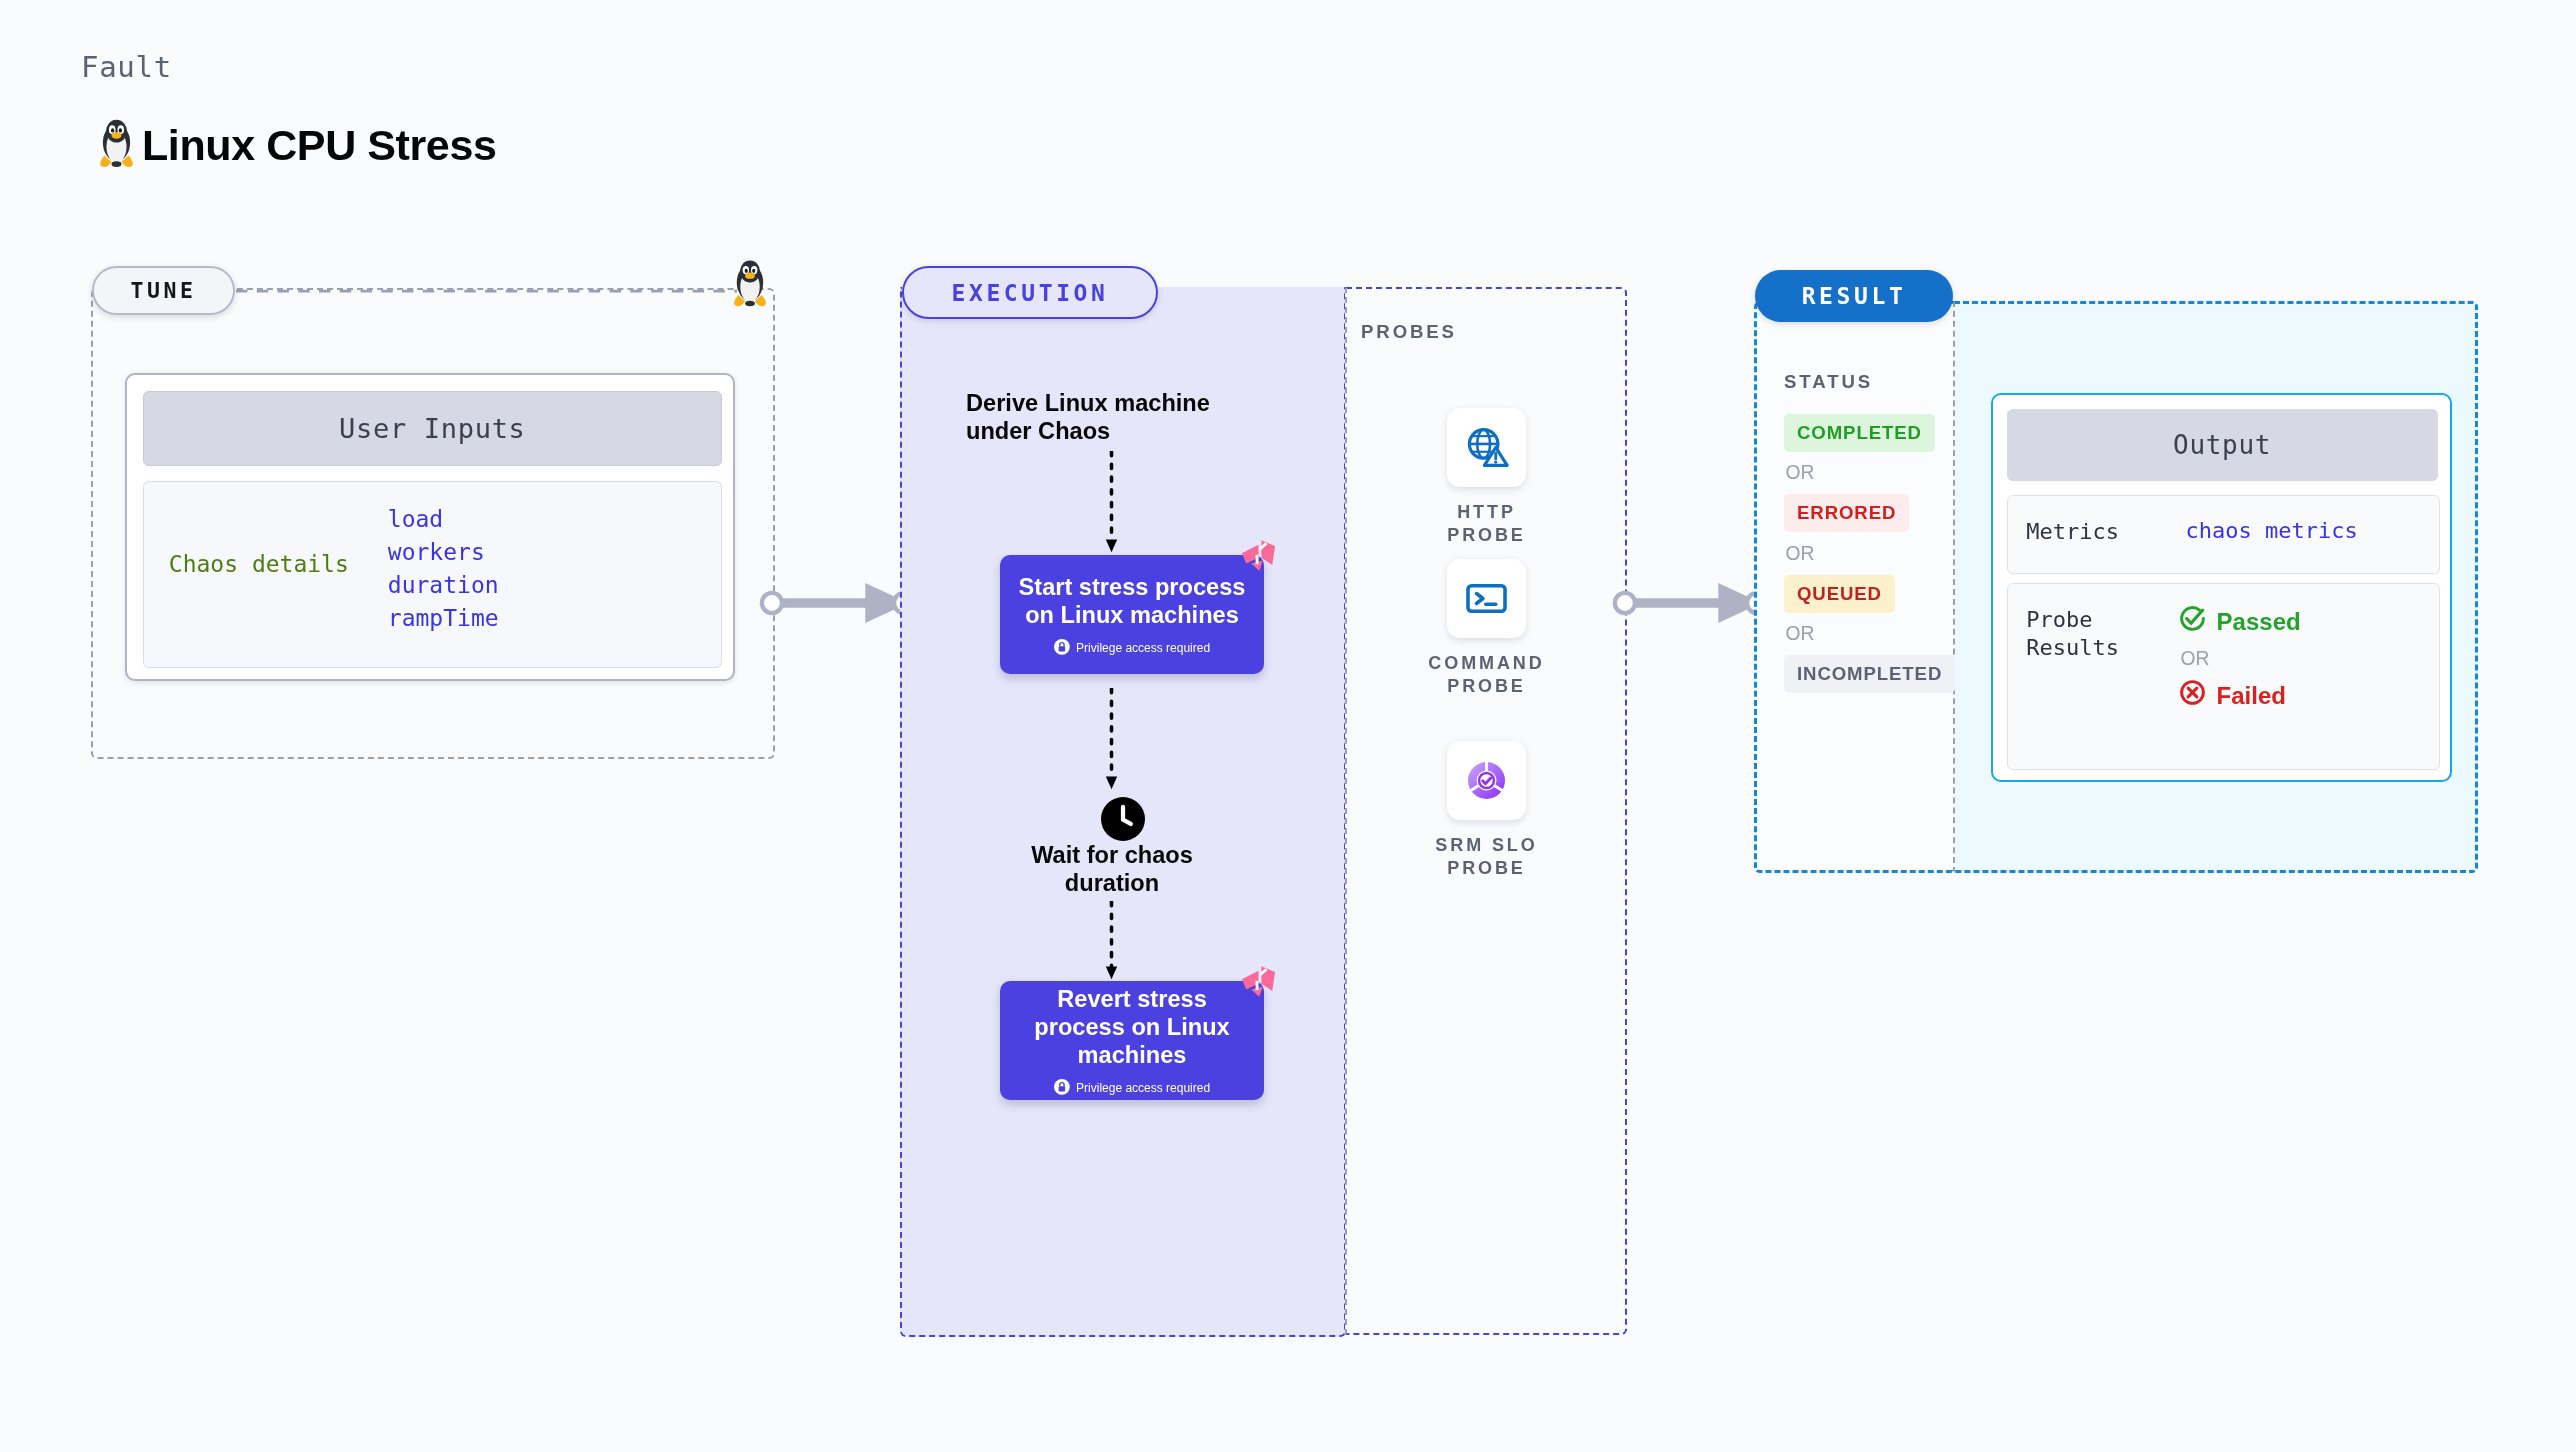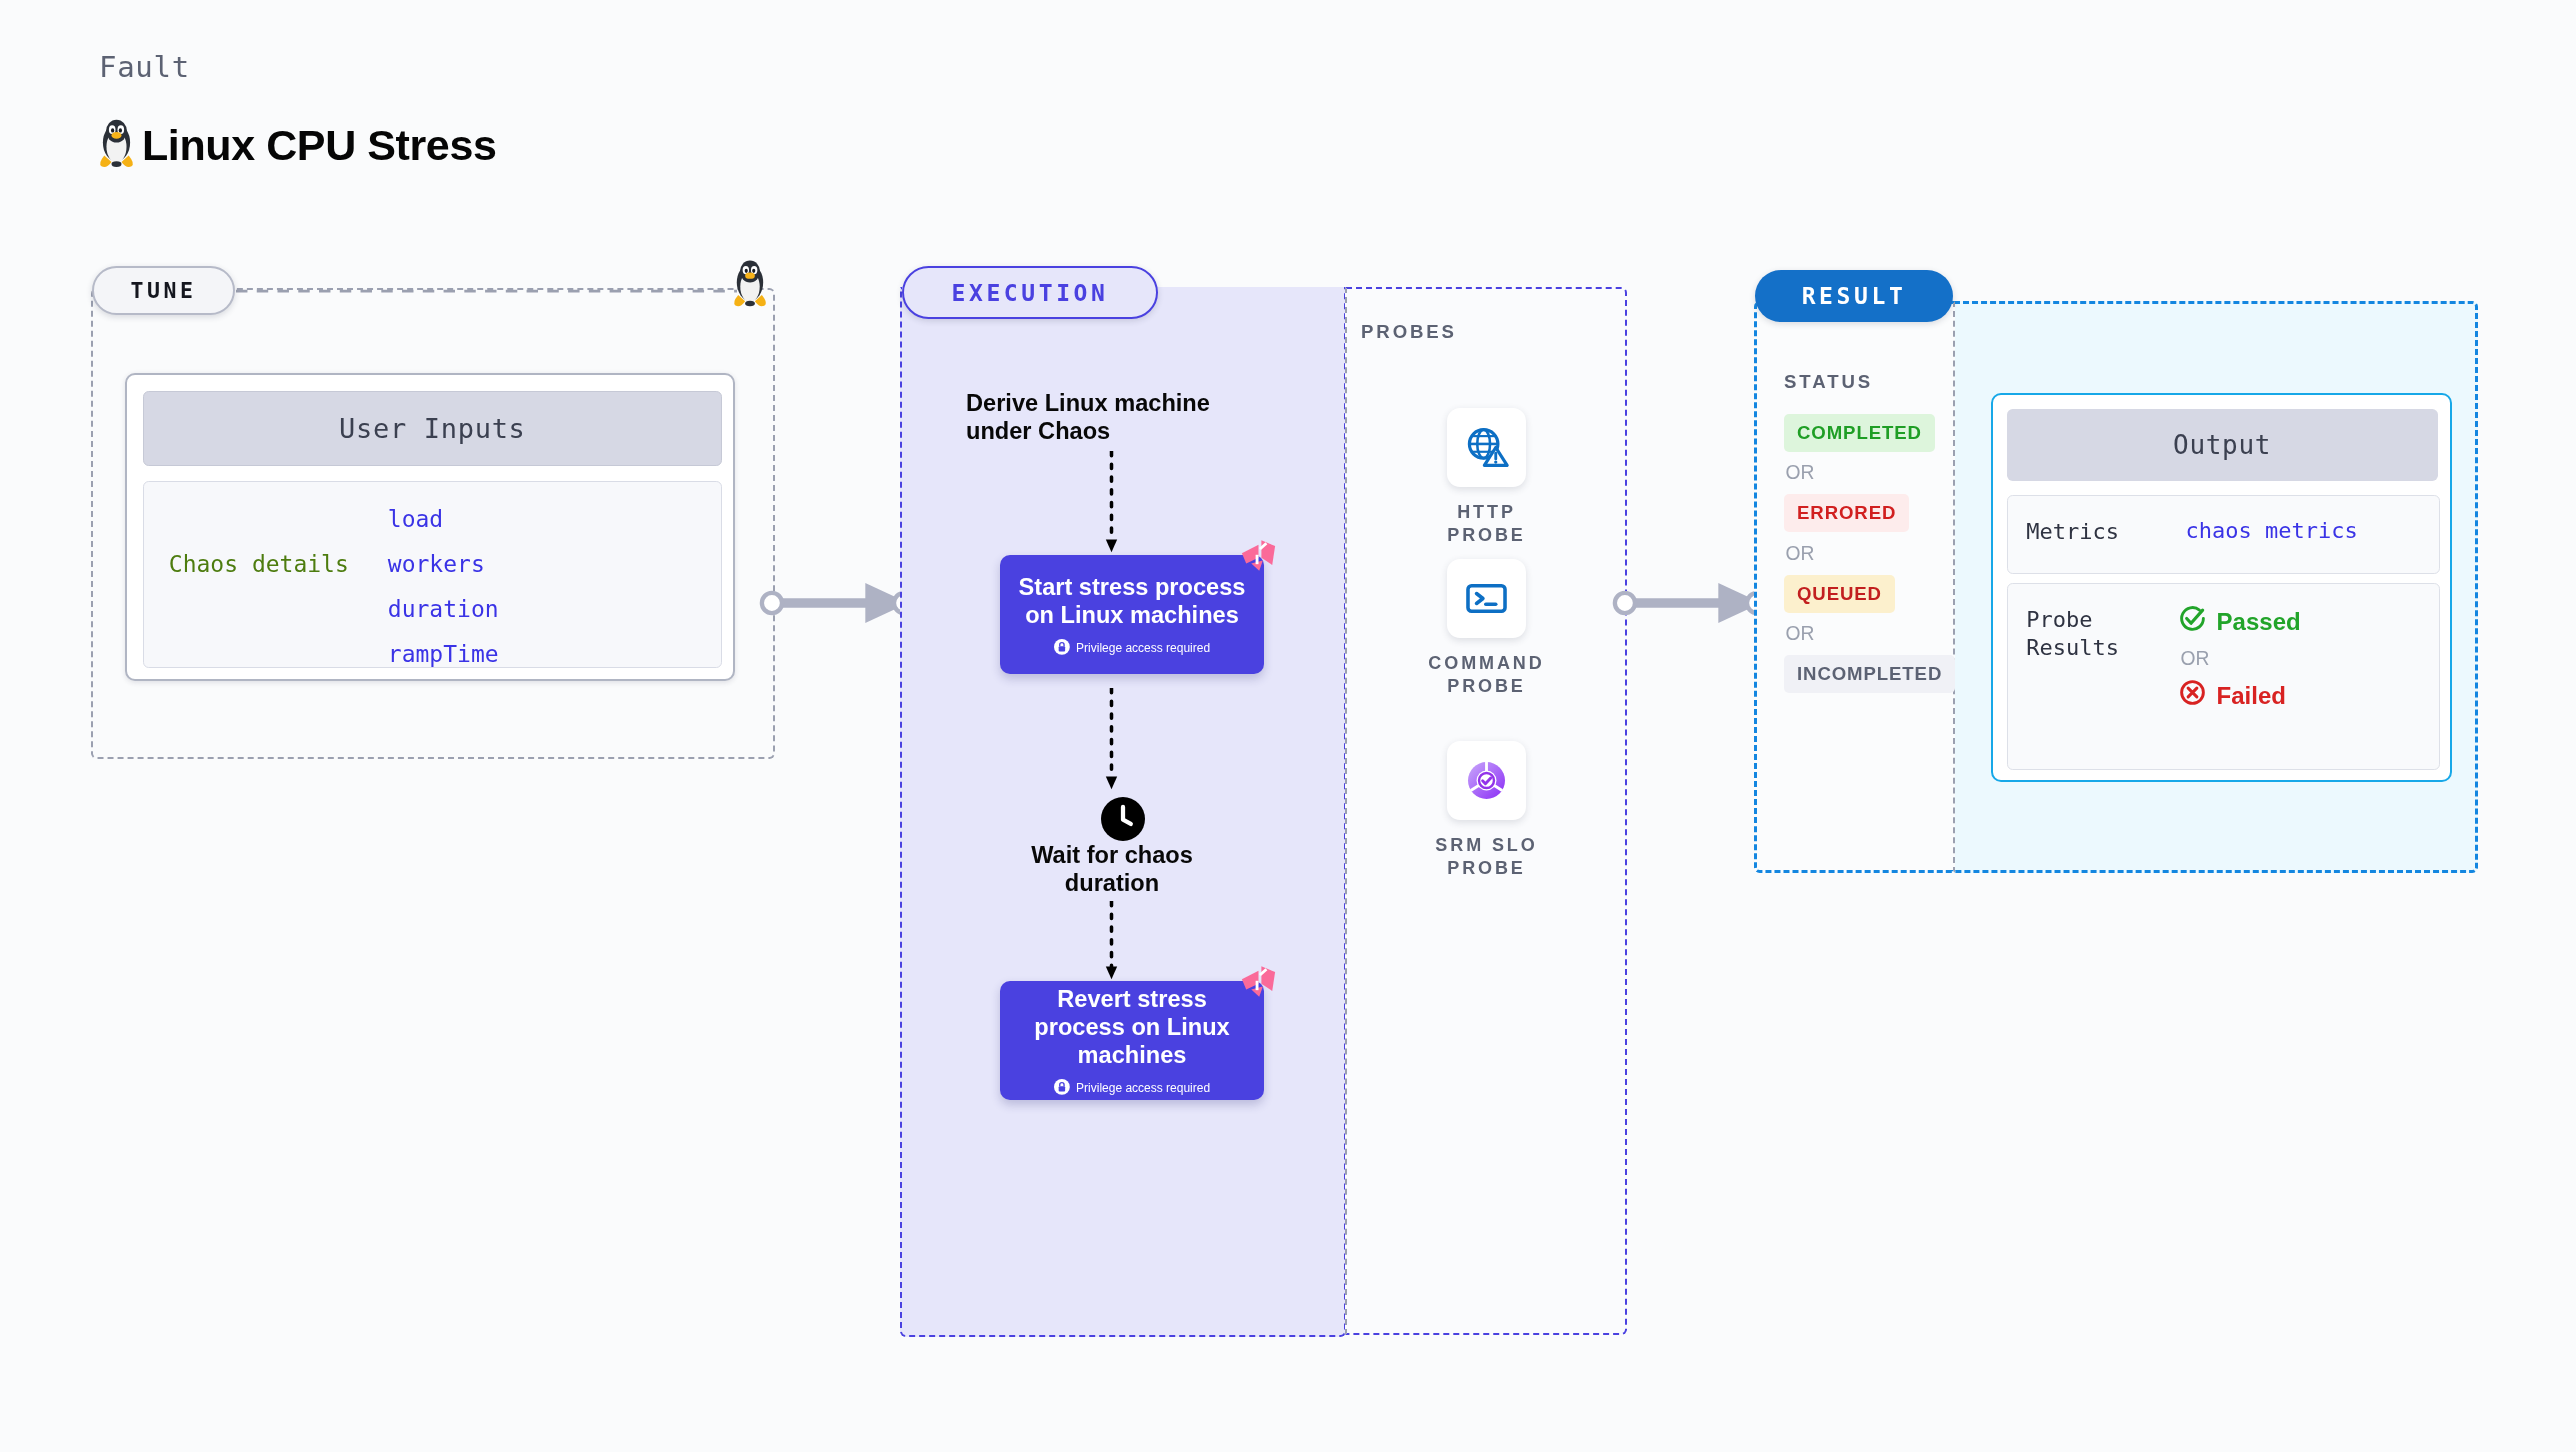--- a/index.html
+++ b/index.html
@@ -5,21 +5,21 @@
   html,body{margin:0;padding:0;background:#fafbfc;}
   body{
     width:2576px;height:1452px;position:relative;overflow:hidden;
     font-family:"Liberation Sans",sans-serif;
     background:#fafbfc;
   }
   .mono{font-family:"DejaVu Sans Mono","Liberation Mono",monospace;}
 
   
   #fault-label{
-    position:absolute;left:99px;top:50px;
+    position:absolute;left:81px;top:50px;
     font-family:"DejaVu Sans Mono","Liberation Mono",monospace;
     font-size:29px;color:#5c6273;letter-spacing:0.7px;
   }
   #fault-title-row{position:absolute;left:95px;top:118px;display:flex;align-items:center;gap:4px;}
   #fault-title{font-size:43px;font-weight:bold;color:#060606;letter-spacing:-0.4px;}
   .tux{display:block;}
 
   
   .panel{position:absolute;box-sizing:border-box;}
   .pill{
@@ -54,21 +54,21 @@
   #tune-card-body{
     position:absolute;left:15.8px;top:106px;width:577px;height:185px;
     background:#f7f8fb;border:0.7px solid #d9dce6;border-radius:5.7px;
   }
   #chaos-details-label{
     position:absolute;left:25px;top:69px;
     font-family:"DejaVu Sans Mono","Liberation Mono",monospace;
     font-size:23px;color:#4d7c0f;
   }
   #chaos-details-values{
-    position:absolute;left:244px;top:24px;display:flex;flex-direction:column;gap:19px;
+    position:absolute;left:244px;top:24px;display:flex;flex-direction:column;gap:7px;
     font-family:"DejaVu Sans Mono","Liberation Mono",monospace;
     font-size:23px;color:#3a33e6;
   }
   #tune-tux{position:absolute;left:729px;top:259px;z-index:7;}
   #exec-panel-b{
     left:900px;top:287px;width:446px;height:1050px;
     border:2.9px dashed #4a41e0;border-top:none;border-radius:0 0 5.7px 5.7px;background:#e6e6fa;
   }
   #exec-pill{
     left:902px;top:266px;width:256px;height:53px;

